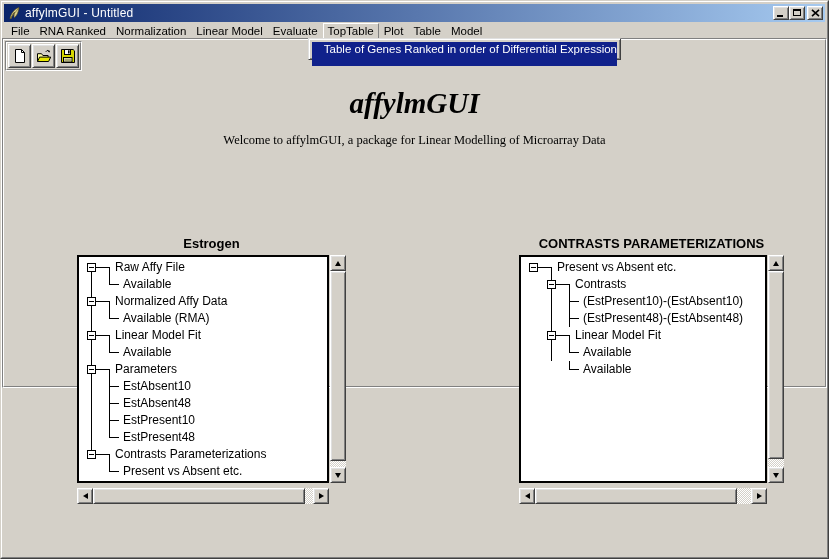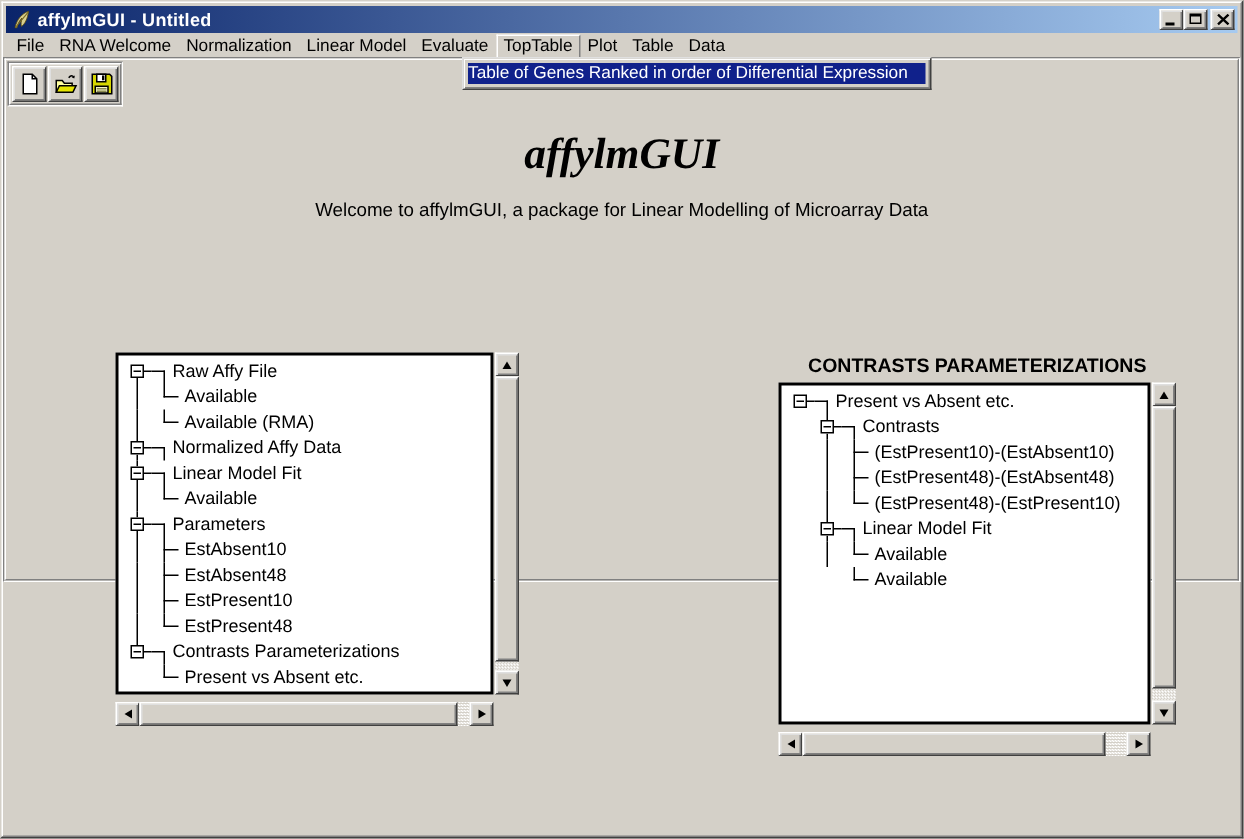--- a/index.html
+++ b/index.html
@@ -11,21 +11,21 @@
   body{font-family:"Liberation Sans", sans-serif; color:#000;}
 
   .window{position:relative; width:829px; height:559px; background:var(--bg);
     border:1px solid; border-color:#d4d0c8 var(--dark) var(--dark) #d4d0c8;}
   .win-inner{position:absolute; inset:0; border:1px solid; border-color:var(--lite) var(--mid) var(--mid) var(--lite); padding:2px;}
 
   
   .titlebar{position:relative; height:18px; background:linear-gradient(to right,var(--tb-from),var(--tb-to));
     display:flex; align-items:center; padding:0 2px;}
   .titlebar .app-ic{width:15px; height:15px; margin:0 3px 0 1px; flex:none;}
-  .title-text{color:#fff; font-weight:bold; font-size:12px; line-height:18px; letter-spacing:.2px;}
+  .title-text{color:#fff; font-weight:normal; font-size:12px; line-height:18px; letter-spacing:.2px;}
   .winbtns{margin-left:auto; display:flex; align-items:center;}
   .wbtn{position:relative; width:16px; height:14px; background:var(--bg); border:1px solid;
     border-color:var(--lite) var(--dark) var(--dark) var(--lite);
     box-shadow:inset 1px 1px 0 var(--hi), inset -1px -1px 0 var(--mid); cursor:default;}
   .wbtn.close{margin-left:2px;}
   .g-min{position:absolute; left:3px; bottom:2px; width:6px; height:2px; background:#000;}
   .g-max{position:absolute; left:3px; top:2px; width:8px; height:7px; border:1px solid #000; border-top-width:2px;}
   .g-x{position:absolute; left:3px; top:2px;}
 
   
@@ -48,27 +48,27 @@
     border-color:var(--lite) var(--dark) var(--dark) var(--lite);
     box-shadow:inset 1px 1px 0 var(--hi), inset -1px -1px 0 var(--mid);
     display:flex; align-items:center; justify-content:center; padding:0; cursor:default;}
   .tb-btn + .tb-btn{margin-left:1px;}
   .tb-ic{width:16px; height:16px; display:block;}
 
   
   .open-menu{position:absolute; left:306px; top:36px; width:313px; height:22px; z-index:40;
     background:var(--bg); border:1px solid; border-color:var(--hi) var(--dark) var(--dark) var(--hi);
     box-shadow:inset 1px 1px 0 var(--lite), inset -1px -1px 0 var(--mid); padding:3px;}
-  .menu-option{height:14px; line-height:14px; font-size:11.5px; text-align:left; cursor:default;}
+  .menu-option{height:24px; line-height:14px; font-size:11.5px; text-align:right; cursor:default;}
   .menu-option.hl{background:var(--sel); color:#fff;}
 
   
   .app-title{position:absolute; left:0; right:0; top:48px; text-align:center;
     font-family:"Liberation Serif", serif; font-weight:bold; font-style:italic; font-size:29px;}
-  .welcome{position:absolute; left:0; right:0; top:94px; text-align:center; font-size:12.5px;}
+  .welcome{position:absolute; left:0; right:0; top:94px; text-align:center; font-size:12.5px;font-family:Liberation Serif, serif;}
   .dataset-btn{position:absolute; top:152px; left:50%; transform:translateX(-50%); margin-left:12px;
     min-width:106px; height:25px; font-size:12px; font-family:"Liberation Sans",sans-serif;
     background:#d6d3cb; border:1px solid; border-color:var(--lite) var(--dark) var(--dark) var(--lite);
     box-shadow:inset 1px 1px 0 var(--hi), inset -1px -1px 0 var(--mid); padding:0 10px; cursor:default;}
 
   
   .tree-group{position:absolute; top:196px;}
   .tree-group.left{left:74px;}
   .tree-group.right{left:516px;}
   .tree-title{height:20px; line-height:18px; text-align:center; font-weight:bold; font-size:13px;}
@@ -128,28 +128,28 @@
         <span class="wbtn close">
           <svg class="g-x" width="9" height="8" viewBox="0 0 9 8">
             <path d="M1 0.8 L8 7.2 M8 0.8 L1 7.2" stroke="#000" stroke-width="1.6"></path>
           </svg>
         </span>
       </span>
     </div>
 
     <div class="menubar" id="menubar">
         <span class="menu-item">File</span>
-        <span class="menu-item">RNA Welcome</span>
+        <span class="menu-item">RNA Ranked</span>
         <span class="menu-item">Normalization</span>
         <span class="menu-item">Linear Model</span>
         <span class="menu-item">Evaluate</span>
         <span class="menu-item active">TopTable</span>
         <span class="menu-item">Plot</span>
         <span class="menu-item">Table</span>
-        <span class="menu-item">Data</span>
+        <span class="menu-item">Model</span>
       </div>
 
     <div class="content">
       <div class="toolbar" id="toolbar">
           <button class="tb-btn">
             <span>
               <svg class="tb-ic" viewBox="0 0 16 16">
                 <path d="M3.5 1.5h6l3 3v10h-9z" fill="#fff" stroke="#000"></path>
                 <path d="M9.5 1.5v3h3" fill="none" stroke="#000"></path>
               </svg>
@@ -175,20 +175,21 @@
                 <path d="M4.5 11.2h6.5M4.5 12.8h6.5" stroke="#8a8a50" fill="none"></path>
               </svg>
             </span>
           </button>
         </div>
 
       <div class="app-title">affylmGUI</div>
       <div class="welcome">Welcome to affylmGUI, a package for Linear Modelling of Microarray Data</div>
 
       <div class="tree-group left" id="tree-left">
+          <div class="tree-title" style="width: 269px;">Estrogen</div>
           <div class="tree-flex">
             <div class="tree-box" style="width: 252px;">
               <div class="tree-row">
                 <span class="cell">
                   <span class="ln" style="left: 8px; top: 13px; width: 1px; height: 4px;"></span>
                   <span class="ln" style="left: 13px; top: 8px; width: 5px; height: 1px;"></span>
                   <span class="nodebox"></span>
                 </span>
                 <span class="cell narrow">
                   <span class="ln" style="left: 0px; top: 8px; width: 9px; height: 1px;"></span>
@@ -201,40 +202,40 @@
                   <span class="ln" style="left: 8px; top: 0px; width: 1px; height: 17px;"></span>
                 </span>
                 <span class="cell">
                   <span class="ln" style="left: 8px; top: 0px; width: 1px; height: 9px;"></span>
                   <span class="ln" style="left: 8px; top: 8px; width: 10px; height: 1px;"></span>
                 </span>
                 <span class="tree-label">Available</span>
               </div>
               <div class="tree-row">
                 <span class="cell">
+                  <span class="ln" style="left: 8px; top: 0px; width: 1px; height: 4px;"></span>
+                  <span class="ln" style="left: 8px; top: 13px; width: 1px; height: 4px;"></span>
+                  <span class="ln" style="left: 13px; top: 8px; width: 5px; height: 1px;"></span>
+                  <span class="nodebox"></span>
+                </span>
+                <span class="cell narrow">
+                  <span class="ln" style="left: 0px; top: 8px; width: 9px; height: 1px;"></span>
+                  <span class="ln" style="left: 8px; top: 8px; width: 1px; height: 9px;"></span>
+                </span>
+                <span class="tree-label">Normalized Affy Data</span>
+              </div>
+              <div class="tree-row">
+                <span class="cell">
                   <span class="ln" style="left: 8px; top: 0px; width: 1px; height: 17px;"></span>
                 </span>
                 <span class="cell">
                   <span class="ln" style="left: 8px; top: 0px; width: 1px; height: 9px;"></span>
                   <span class="ln" style="left: 8px; top: 8px; width: 10px; height: 1px;"></span>
                 </span>
                 <span class="tree-label">Available (RMA)</span>
-              </div>
-              <div class="tree-row">
-                <span class="cell">
-                  <span class="ln" style="left: 8px; top: 0px; width: 1px; height: 4px;"></span>
-                  <span class="ln" style="left: 8px; top: 13px; width: 1px; height: 4px;"></span>
-                  <span class="ln" style="left: 13px; top: 8px; width: 5px; height: 1px;"></span>
-                  <span class="nodebox"></span>
-                </span>
-                <span class="cell narrow">
-                  <span class="ln" style="left: 0px; top: 8px; width: 9px; height: 1px;"></span>
-                  <span class="ln" style="left: 8px; top: 8px; width: 1px; height: 9px;"></span>
-                </span>
-                <span class="tree-label">Normalized Affy Data</span>
               </div>
               <div class="tree-row">
                 <span class="cell">
                   <span class="ln" style="left: 8px; top: 0px; width: 1px; height: 4px;"></span>
                   <span class="ln" style="left: 8px; top: 13px; width: 1px; height: 4px;"></span>
                   <span class="ln" style="left: 13px; top: 8px; width: 5px; height: 1px;"></span>
                   <span class="nodebox"></span>
                 </span>
                 <span class="cell narrow">
                   <span class="ln" style="left: 0px; top: 8px; width: 9px; height: 1px;"></span>
@@ -395,31 +396,20 @@
                 </span>
                 <span class="cell">
                   <span class="ln" style="left: 8px; top: 0px; width: 1px; height: 17px;"></span>
                   <span class="ln" style="left: 8px; top: 8px; width: 10px; height: 1px;"></span>
                 </span>
                 <span class="tree-label">(EstPresent48)-(EstAbsent48)</span>
               </div>
               <div class="tree-row">
                 <span class="cell"></span>
                 <span class="cell">
-                  <span class="ln" style="left: 8px; top: 0px; width: 1px; height: 17px;"></span>
-                </span>
-                <span class="cell">
-                  <span class="ln" style="left: 8px; top: 0px; width: 1px; height: 9px;"></span>
-                  <span class="ln" style="left: 8px; top: 8px; width: 10px; height: 1px;"></span>
-                </span>
-                <span class="tree-label">(EstPresent48)-(EstPresent10)</span>
-              </div>
-              <div class="tree-row">
-                <span class="cell"></span>
-                <span class="cell">
                   <span class="ln" style="left: 8px; top: 0px; width: 1px; height: 4px;"></span>
                   <span class="ln" style="left: 8px; top: 13px; width: 1px; height: 4px;"></span>
                   <span class="ln" style="left: 13px; top: 8px; width: 5px; height: 1px;"></span>
                   <span class="nodebox"></span>
                 </span>
                 <span class="cell narrow">
                   <span class="ln" style="left: 0px; top: 8px; width: 9px; height: 1px;"></span>
                   <span class="ln" style="left: 8px; top: 8px; width: 1px; height: 9px;"></span>
                 </span>
                 <span class="tree-label">Linear Model Fit</span>

